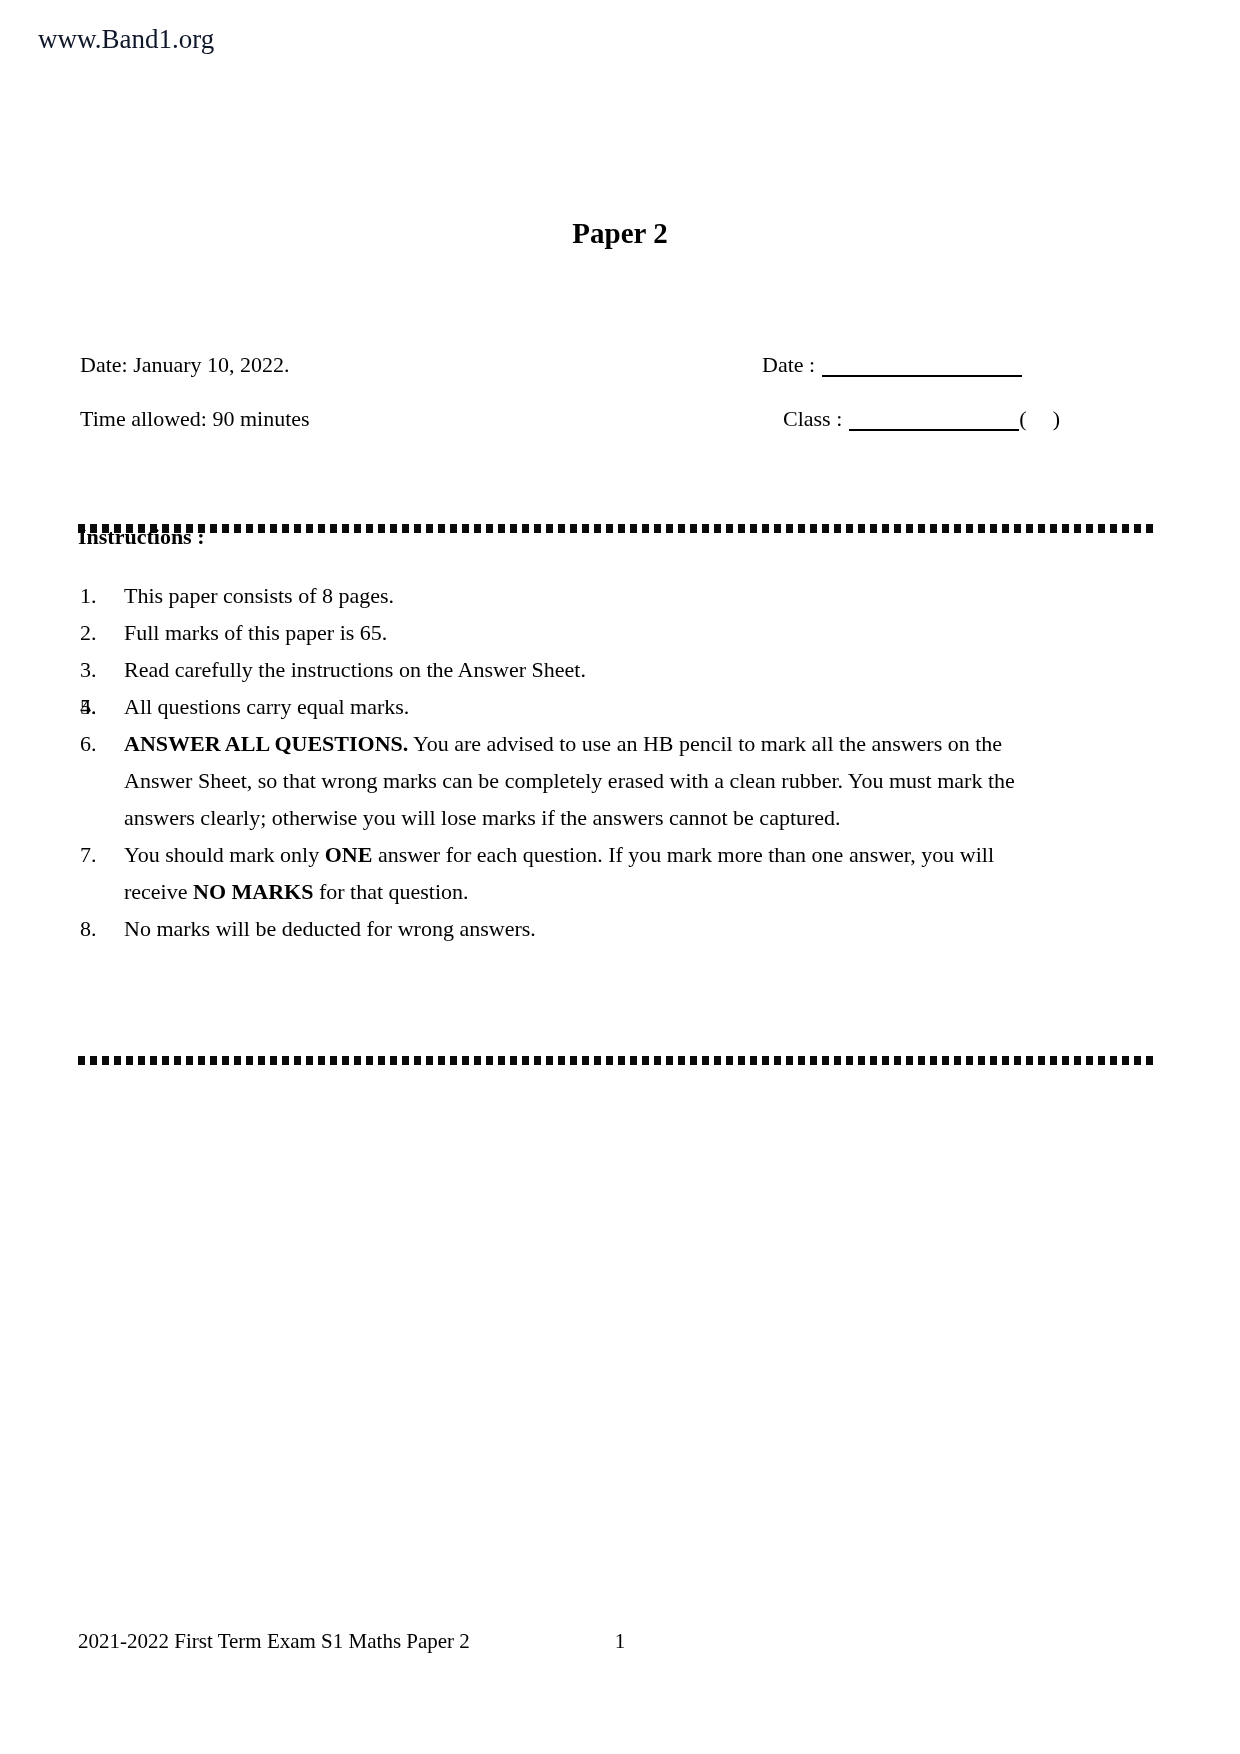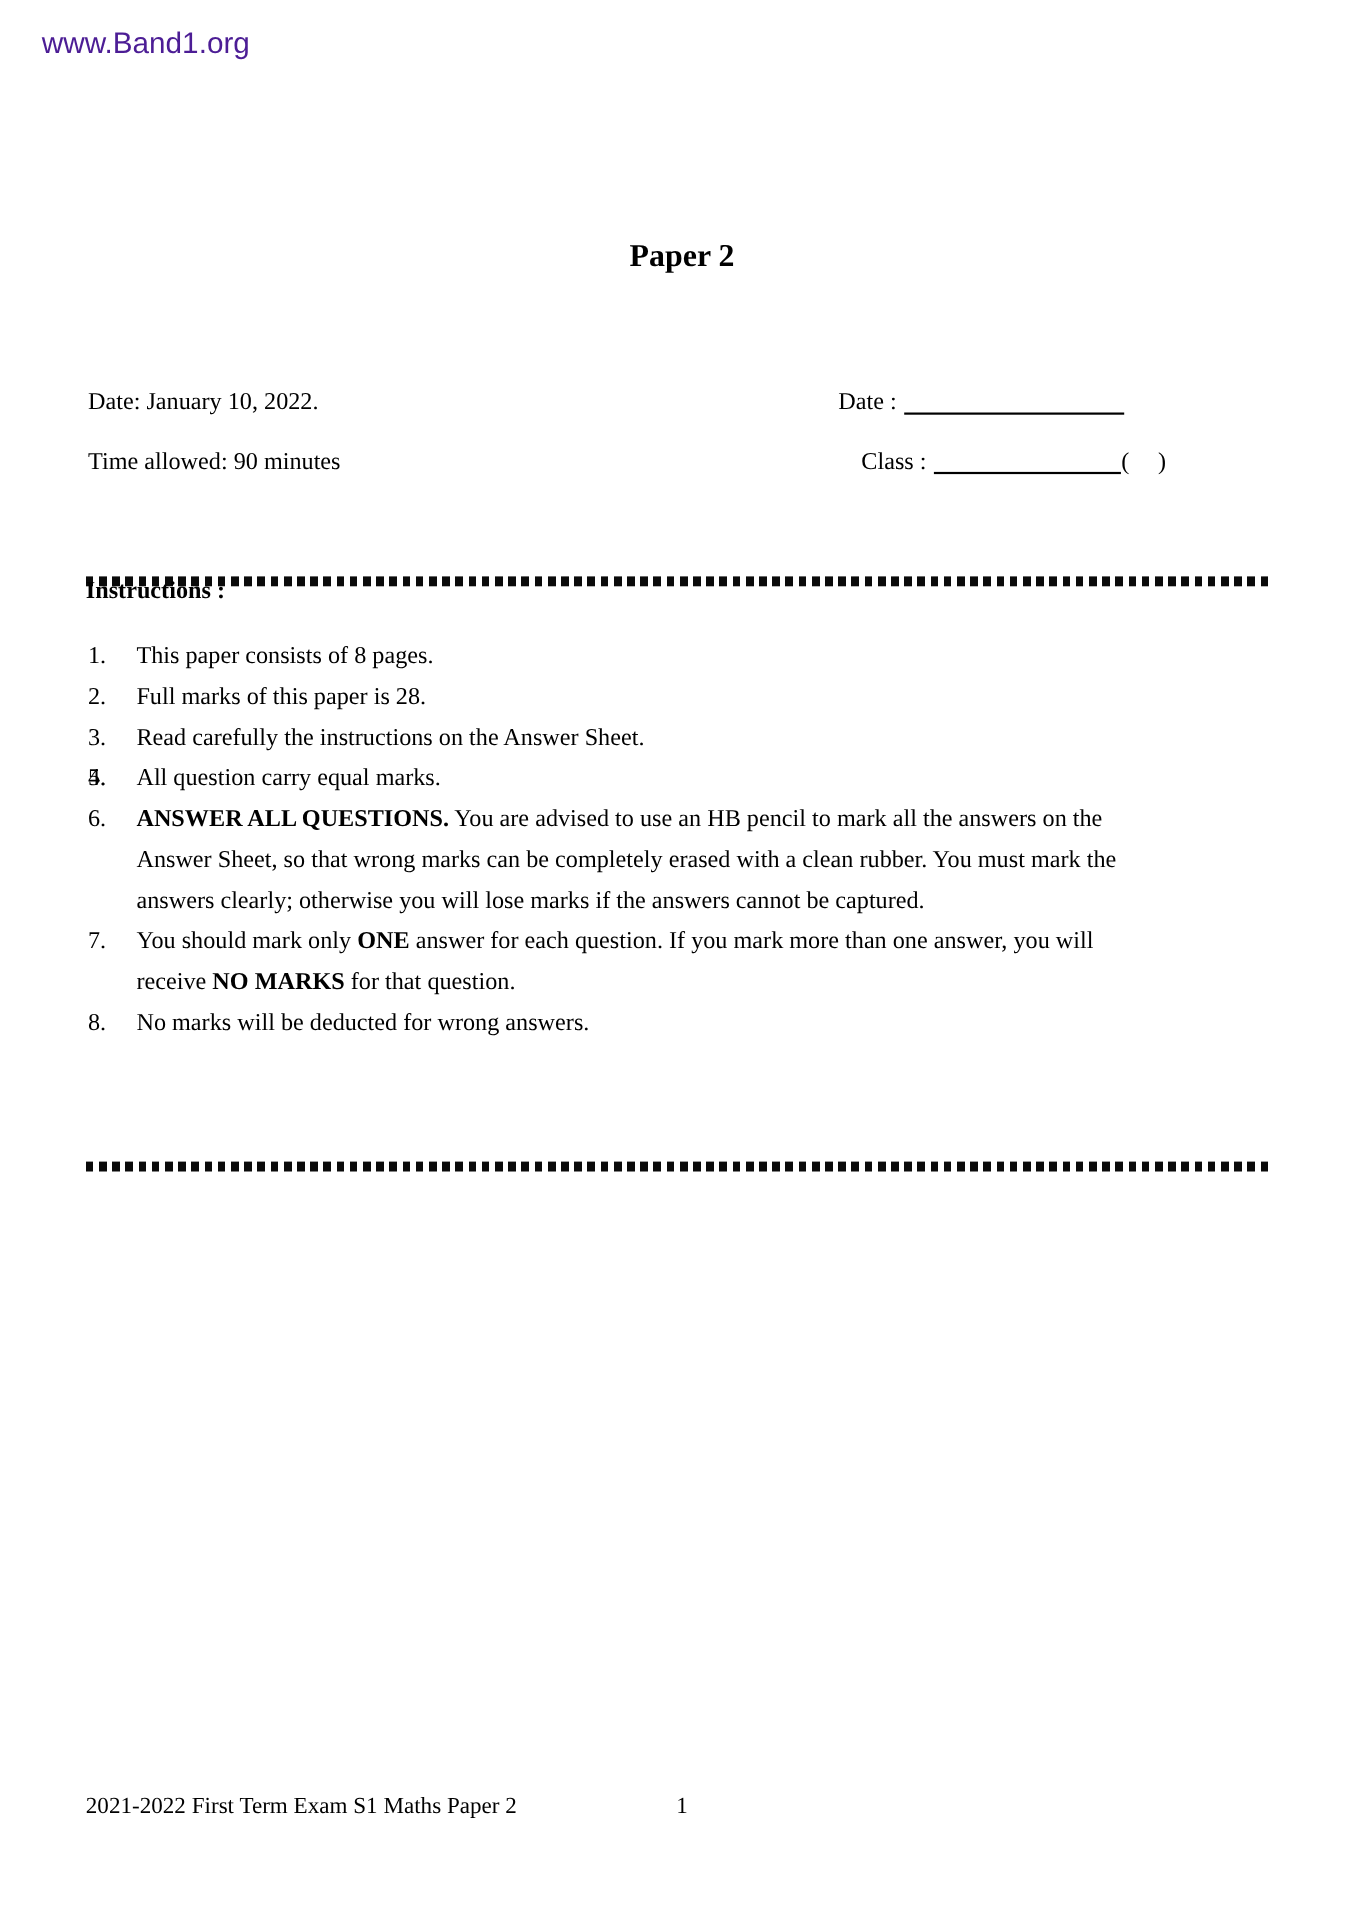--- a/index.html
+++ b/index.html
@@ -13,23 +13,23 @@
     height: 1754px;
     background: #ffffff;
     color: #000000;
     font-family: "Liberation Serif", serif;
     overflow: hidden;
   }
   .site-link {
     position: absolute;
     left: 38px;
     top: 24px;
-    font-family: Liberation Sans, sans-serif;
+    font-family: Liberation Serif, serif;
     font-size: 27px;
-    color: #4c1d95;
+    color: #0f172a;
   }
   .title-block {
     position: absolute;
     left: 0;
     right: 0;
     top: 210px;
     text-align: center;
     font-weight: bold;
     font-size: 29px;
     line-height: 46px;
@@ -130,24 +130,24 @@
   <div class="meta-item meta-class">
     <span>Class :</span><span class="blank-line blank-class"></span><span>(</span><span class="paren-gap"></span><span>)</span>
   </div>
 
   <div class="dotted-rule rule-top"></div>
 
   <div class="instructions-heading">Instructions :</div>
 
   <div class="instructions-list">
       <div class="ins-item"><span class="ins-num">1.</span><span class="ins-text"><span>This paper consists of 8 pages.</span></span></div>
-      <div class="ins-item"><span class="ins-num">2.</span><span class="ins-text"><span>Full marks of this paper is 28.</span></span></div>
+      <div class="ins-item"><span class="ins-num">2.</span><span class="ins-text"><span>Full marks of this paper is 65.</span></span></div>
       <div class="ins-item"><span class="ins-num">3.</span><span class="ins-text"><span>Read carefully the instructions on the Answer Sheet.</span></span></div>
       <div class="ins-item"><span class="ins-num">4.</span></div>
-      <div class="ins-item"><span class="ins-num">5.</span><span class="ins-text"><span>All question carry equal marks.</span></span></div>
+      <div class="ins-item"><span class="ins-num">5.</span><span class="ins-text"><span>All questions carry equal marks.</span></span></div>
       <div class="ins-item"><span class="ins-num">6.</span><span class="ins-text"><b>ANSWER ALL QUESTIONS.</b><span> You are advised to use an HB pencil to mark all the answers on the Answer Sheet, so that wrong marks can be completely erased with a clean rubber. You must mark the answers clearly; otherwise you will lose marks if the answers cannot be captured.</span></span></div>
       <div class="ins-item"><span class="ins-num">7.</span><span class="ins-text"><span>You should mark only </span><b>ONE</b><span> answer for each question. If you mark more than one answer, you will receive </span><b>NO MARKS</b><span> for that question.</span></span></div>
       <div class="ins-item"><span class="ins-num">8.</span><span class="ins-text"><span>No marks will be deducted for wrong answers.</span></span></div>
     </div>
 
   <div class="dotted-rule rule-bottom"></div>
 
   <div class="footer">
     <span class="footer-left">2021-2022 First Term Exam S1 Maths Paper 2</span>
     <span class="footer-page">1</span>

